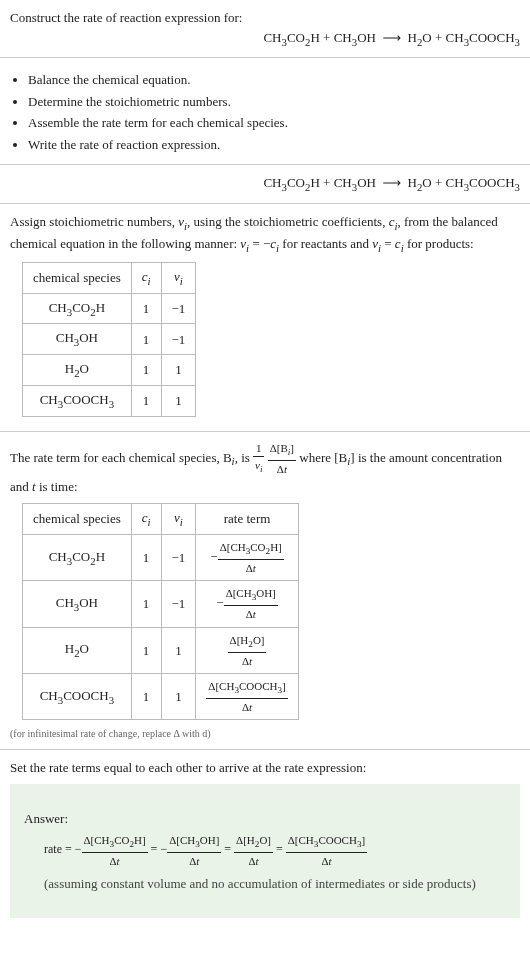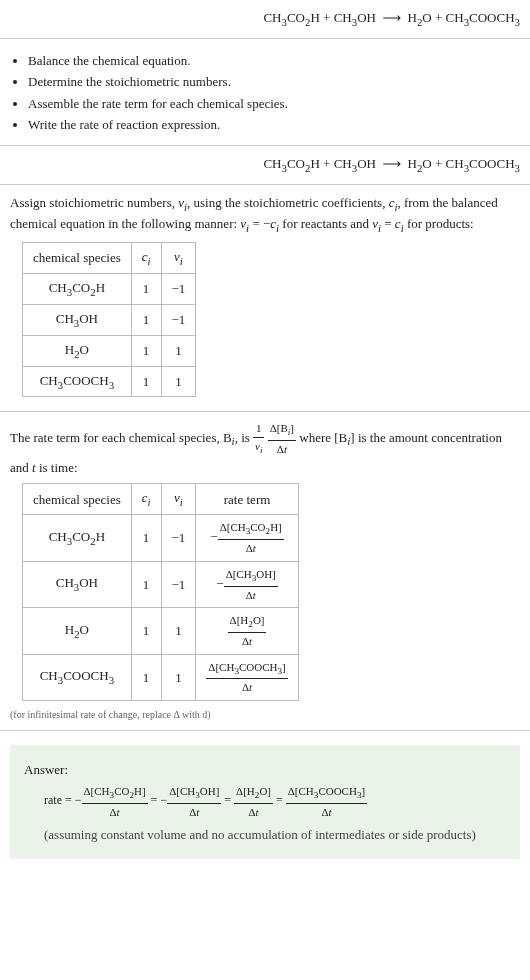--- a/index.html
+++ b/index.html
@@ -32,36 +32,37 @@
       padding: 4px 10px;
       text-align: center;
     }
     th { font-weight: normal; background: #fff; }
     .note {
       font-size: 10px;
       color: #666;
     }
     .answer-box {
       background: #eaf3e8;
-      padding: 15px 14px;
+      padding: 25px 14px;
       margin: 6px 0 0 0;
     }
     .answer-label { font-size: 13px; margin-bottom: 4px; }
     .answer-eq { font-size: 12px; padding-left: 20px; }
     .answer-note { font-size: 13px; color: #444; padding-left: 20px; padding-top:4px;}
     .frac { display: inline-block; vertical-align: middle; text-align: center; font-size: 11px; }
     .frac .num { display: block; border-bottom: 1px solid #222; padding: 0 2px; }
     .frac .den { display: block; padding: 0 2px; }
     ul.plan { margin: 4px 0 1px 0; padding-left: 18px; }
     ul.plan li { margin: 2px 0; }
   </style>
 </head>
 <body>
 
 <div class="section">
+  <div>Construct the rate of reaction expression for:</div>
   <div class="formula">CH<sub>3</sub>CO<sub>2</sub>H + CH<sub>3</sub>OH &nbsp;⟶&nbsp; H<sub>2</sub>O + CH<sub>3</sub>COOCH<sub>3</sub></div>
 </div>
 
 <div class="section">
   <ul class="plan">
     <li>Balance the chemical equation.</li>
     <li>Determine the stoichiometric numbers.</li>
     <li>Assemble the rate term for each chemical species.</li>
     <li>Write the rate of reaction expression.</li>
   </ul>
@@ -137,18 +138,19 @@
       <td>1</td>
       <td>1</td>
       <td><span class="frac"><span class="num">Δ[CH<sub>3</sub>COOCH<sub>3</sub>]</span><span class="den">Δ<i>t</i></span></span></td>
     </tr>
   </tbody>
     </table>
   <div class="note">(for infinitesimal rate of change, replace Δ with d)</div>
 </div>
 
 <div class="section" style="border-bottom:none;">
+  <div>Set the rate terms equal to each other to arrive at the rate expression:</div>
   <div class="answer-box">
     <div class="answer-label">Answer:</div>
     <div class="answer-eq">rate = −<span class="frac"><span class="num">Δ[CH<sub>3</sub>CO<sub>2</sub>H]</span><span class="den">Δ<i>t</i></span></span> = −<span class="frac"><span class="num">Δ[CH<sub>3</sub>OH]</span><span class="den">Δ<i>t</i></span></span> = <span class="frac"><span class="num">Δ[H<sub>2</sub>O]</span><span class="den">Δ<i>t</i></span></span> = <span class="frac"><span class="num">Δ[CH<sub>3</sub>COOCH<sub>3</sub>]</span><span class="den">Δ<i>t</i></span></span></div>
     <div class="answer-note">(assuming constant volume and no accumulation of intermediates or side products)</div>
   </div>
 </div>
 
 </body></html>

